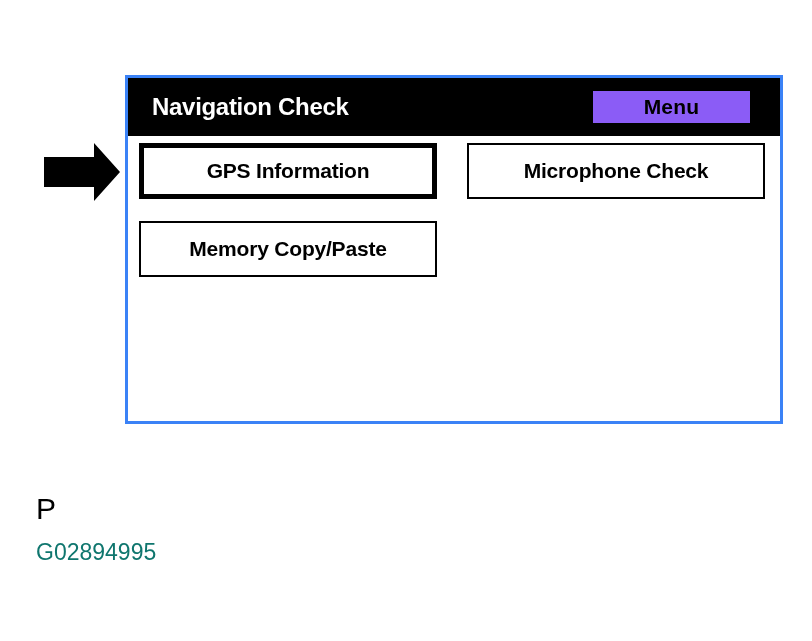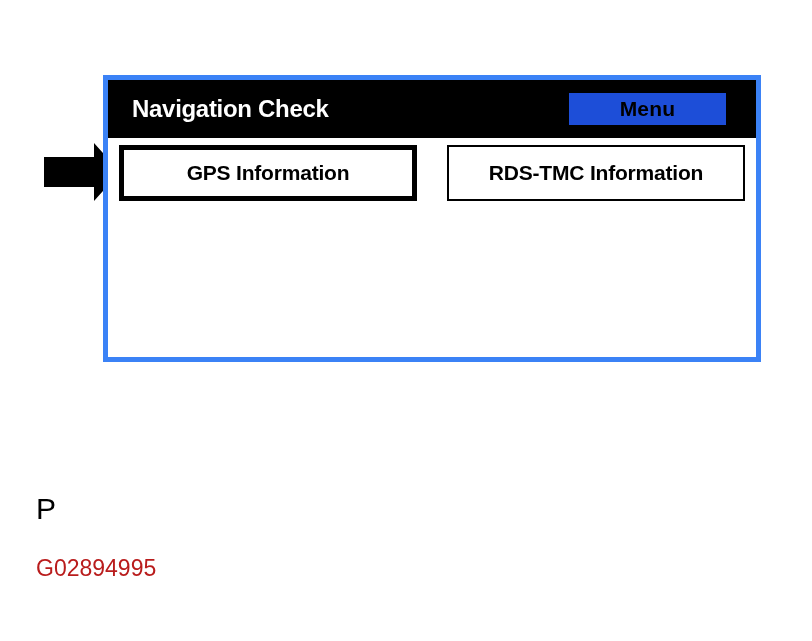--- a/index.html
+++ b/index.html
@@ -11,26 +11,26 @@
     width: 812px;
     height: 641px;
     position: relative;
     font-family: "Liberation Sans", sans-serif;
     -webkit-font-smoothing: none;
   }
 
   
   #nav-panel {
     position: absolute;
-    left: 103px;
+    left: 125px;
     top: 75px;
     width: 658px;
-    height: 287px;
+    height: 349px;
     background: #ffffff;
-    border: 5px solid #3b82f6;
+    border: 3px solid #3b82f6;
     box-sizing: border-box;
   }
 
   
   #title-bar {
     position: absolute;
     left: 0;
     top: 0;
     width: 100%;
     height: 58px;
@@ -49,21 +49,21 @@
     white-space: nowrap;
     font-family: "Liberation Sans", sans-serif;
   }
   #menu-button {
     position: absolute;
     right: 30px;
     top: 50%;
     transform: translateY(-50%);
     width: 157px;
     height: 32px;
-    background: #1d4ed8;
+    background: #8b5cf6;
     color: #000000;
     font-size: 21px;
     font-weight: bold;
     display: flex;
     align-items: center;
     justify-content: center;
     box-sizing: border-box;
     letter-spacing: 0.2px;
   }
 
@@ -122,23 +122,22 @@
     top: 492px;
     font-size: 30px;
     color: #000000;
     font-family: "Liberation Sans", sans-serif;
   }
   #caption-code {
     position: absolute;
     left: 36px;
     top: 539px;
     font-size: 23px;
-    color: #b91c1c;
+    color: #0f766e;
     font-family: "Liberation Sans", sans-serif;
-    margin-top: 16px;
   }
 </style>
 </head>
 <body>
 
 <div id="pointer-arrow">
   <svg width="76" height="58" viewBox="0 0 76 58" xmlns="http://www.w3.org/2000/svg">
     <polygon points="0,14 50,14 50,0 76,29 50,58 50,44 0,44" fill="#000000"></polygon>
   </svg>
 </div>
@@ -147,23 +146,24 @@
 
   <div id="title-bar">
     <div id="panel-title">Navigation Check</div>
     <div id="menu-button">Menu</div>
   </div>
 
   <div id="button-grid">
 
     <div class="grid-col" id="col-left">
       <div class="nav-button selected">GPS Information</div>
+      <div class="nav-button">Memory Copy/Paste</div>
     </div>
 
     <div class="grid-col" id="col-right">
-      <div class="nav-button">RDS-TMC Information</div>
+      <div class="nav-button">Microphone Check</div>
     </div>
 
   </div>
 </div>
 
 <div id="caption-p">P</div>
 <div id="caption-code">G02894995</div>
 
 </body></html>

